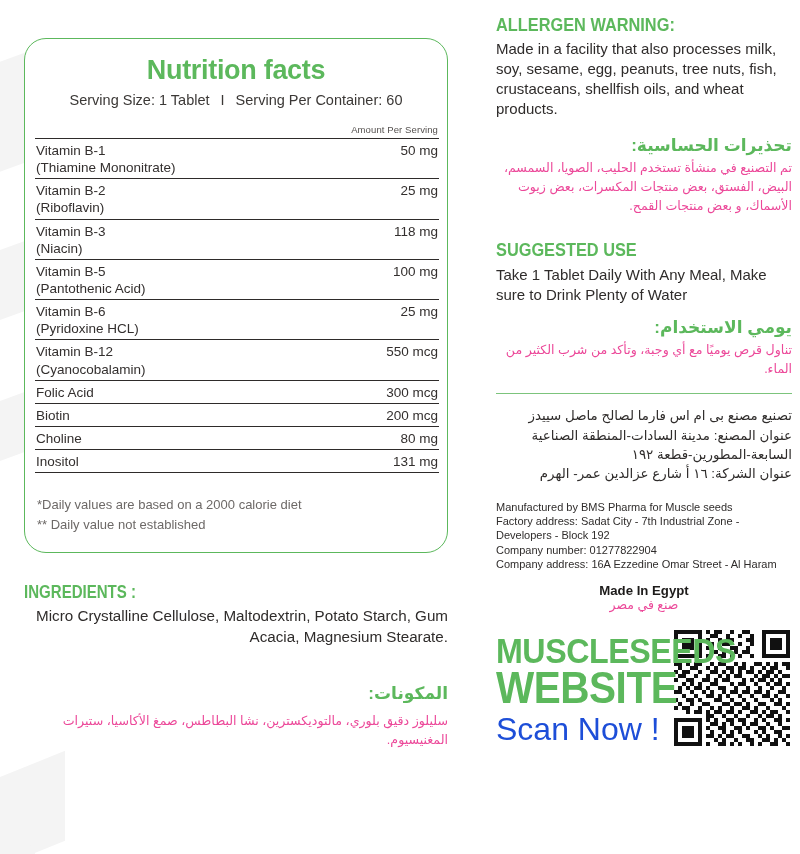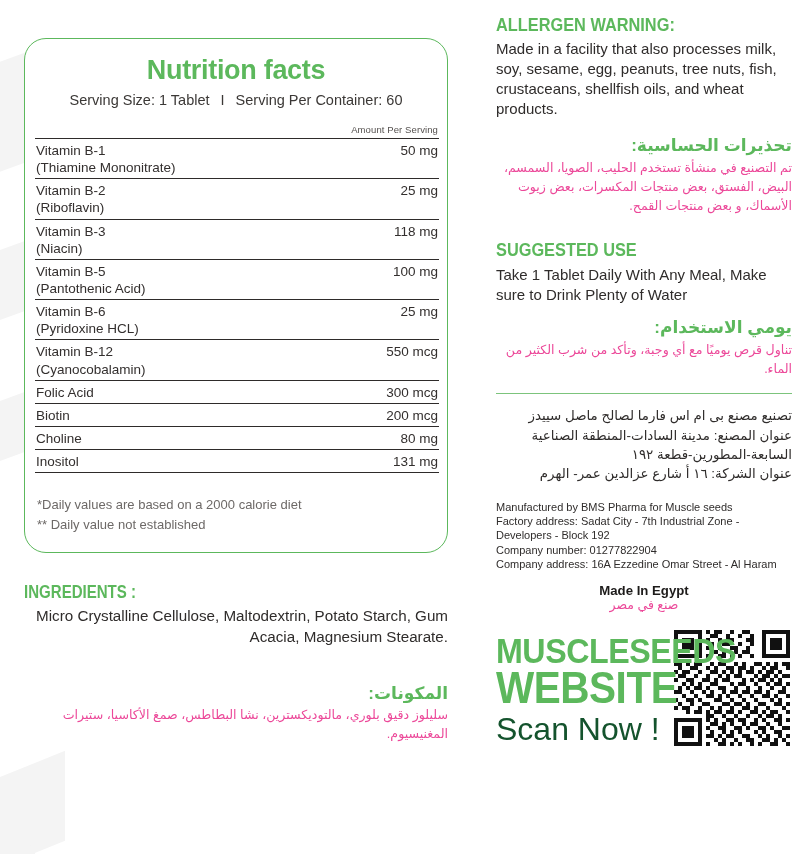--- a/index.html
+++ b/index.html
@@ -51,39 +51,39 @@
   .hd-green-ar{
     color:#5cb85c;font-weight:bold;font-size:17px;text-align:right;direction:rtl;
   }
   .body-en{font-size:15px;line-height:1.33;color:#2f2c2b;}
   .body-ar{font-size:12.6px;line-height:1.5;color:#ec4899;direction:rtl;text-align:right;}
 
   .ing-block{position:absolute;left:24px;top:566px;width:424px;}
   .ing-block .hd-green{font-size:17.5px;}
   .ing-en{font-size:15.2px;line-height:1.35;margin-top:3px;color:#2f2c2b;text-align:right;}
   .ing-ar-head{margin-top:36px;}
-  .ing-ar{margin-top:2px;}
+  .ing-ar{margin-top:8px;}
 
   .green-div{border-top:1.4px solid #7cc47c;margin:14px 0 12px 0;}
   .mfg-ar{font-size:13.4px;line-height:1.45;direction:rtl;text-align:right;color:#2f2c2b;}
   .mfg-en{font-size:11px;line-height:1.3;color:#2f2c2b;margin-top:16px;}
 
   .made-wrap{text-align:center;margin-top:12px;}
   .made-en{font-size:13.2px;font-weight:bold;color:#1d1b1a;}
   .made-ar{font-size:12.5px;color:#ec4899;direction:rtl;margin-top:-1px;letter-spacing:1px;}
 
   .brand{display:flex;align-items:flex-end;margin-top:18px;}
   .brand-text{width:172px;}
   .brand-l1,.brand-l2{
     color:#5cb85c;font-weight:bold;line-height:.92;letter-spacing:-.5px;
     transform:scaleX(.92);transform-origin:left center;white-space:nowrap;
   }
   .brand-l1{font-size:35px;}
   .brand-l2{font-size:44px;margin-top:1px;}
-  .brand-l3{font-size:32px;color:#14532d;line-height:1.05;margin-top:4px;white-space:nowrap;}
+  .brand-l3{font-size:32px;color:#1d4ed8;line-height:1.05;margin-top:4px;white-space:nowrap;}
   .qr{width:116px;height:116px;margin-left:6px;flex:none;}
 </style>
 </head>
 <body>
 
 <div class="bg-shape bg1"></div>
 <div class="bg-shape bg2"></div>
 <div class="bg-shape bg3"></div>
 <div class="bg-shape bg4"></div>
 <div class="bg-shape bg5"></div>

